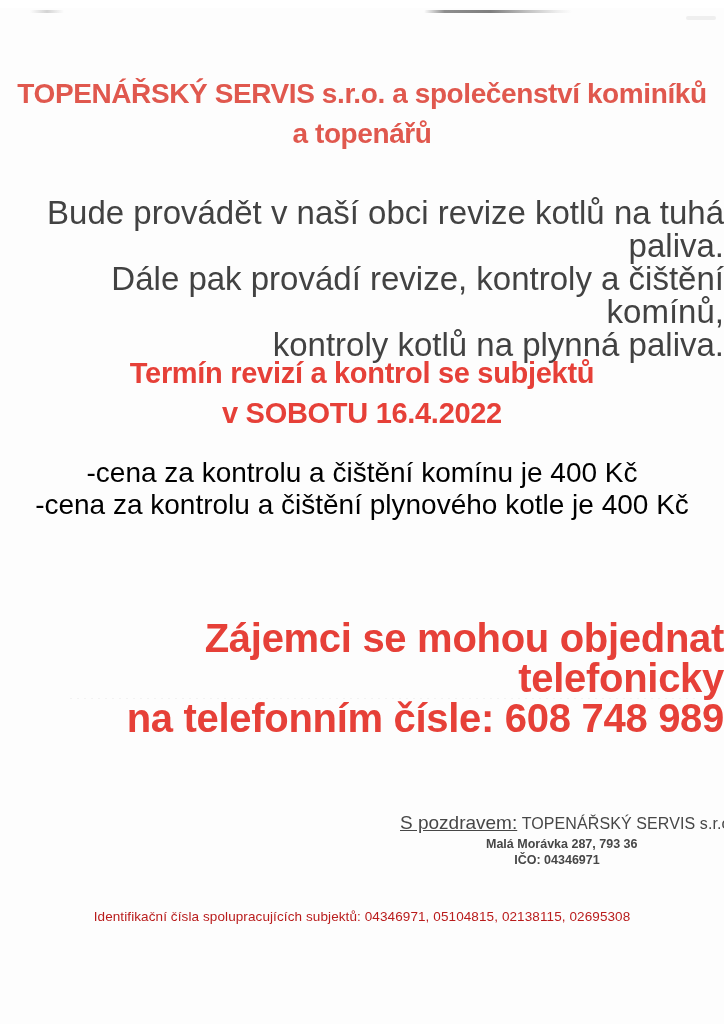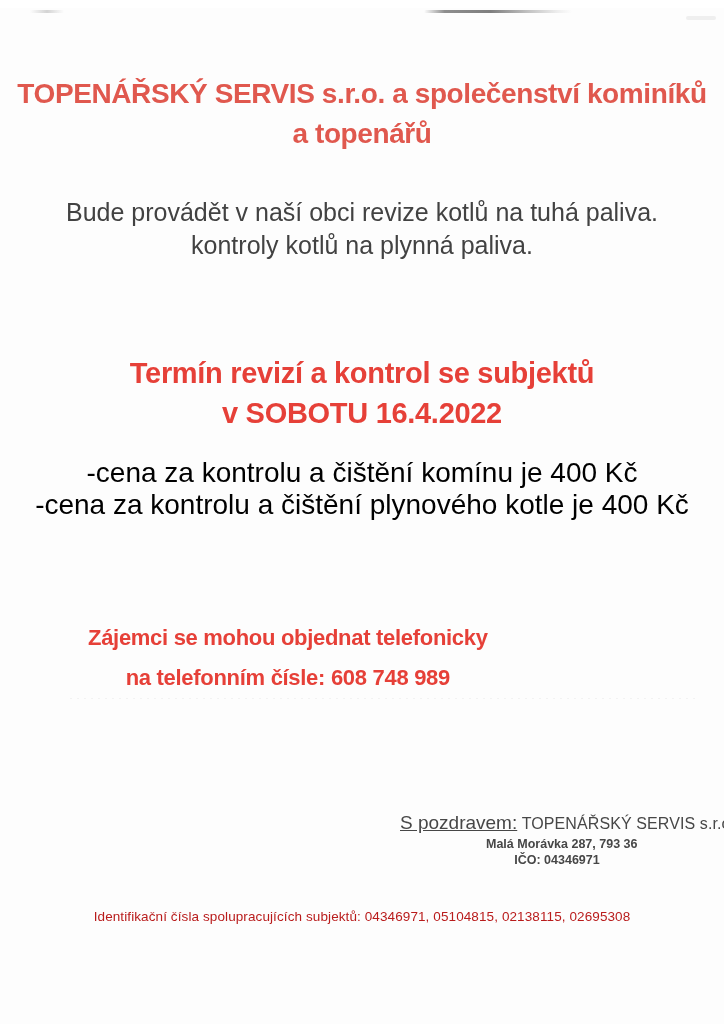--- a/index.html
+++ b/index.html
@@ -62,23 +62,23 @@
     color: #e0584e;
     font-weight: bold;
     font-size: 28px;
     line-height: 40px;
     letter-spacing: -0.4px;
   }
   .intro-block {
     position: absolute;
     top: 188px; left: 0;
     width: 100%;
-    text-align: center;
+    text-align: right;
     color: #424242;
-    font-size: 25px;
+    font-size: 33px;
     line-height: 33px;
   }
   .schedule-block {
     position: absolute;
     top: 345px; left: 0;
     width: 100%;
     text-align: center;
     color: #e64038;
     font-weight: bold;
     font-size: 29px;
@@ -90,24 +90,24 @@
     top: 449px; left: 0;
     width: 100%;
     text-align: center;
     color: #000000;
     font-size: 28px;
     line-height: 32px;
   }
   .contact-block {
     position: absolute;
     top: 610px; left: 88px;
-    text-align: center;
+    text-align: right;
     color: #e64038;
     font-weight: bold;
-    font-size: 22px;
+    font-size: 40px;
     line-height: 40px;
     letter-spacing: -0.3px;
   }
   .signature-block {
     position: absolute;
     top: 803px; left: 400px;
     width: 240px;
     color: #4a4a4a;
   }
   .sig-line1 {
@@ -154,20 +154,21 @@
   <div class="streak-right"></div>
   <div class="fold-line"></div>
 
   <div class="title-block">
     <div>TOPENÁŘSKÝ SERVIS s.r.o. a společenství kominíků</div>
     <div>a topenářů</div>
   </div>
 
   <div class="intro-block">
     <div>Bude provádět v naší obci revize kotlů na tuhá paliva.</div>
+    <div>Dále pak provádí revize, kontroly a čištění komínů,</div>
     <div>kontroly kotlů na plynná paliva.</div>
   </div>
 
   <div class="schedule-block">
     <div>Termín revizí a kontrol se subjektů</div>
     <div>v SOBOTU 16.4.2022</div>
   </div>
 
   <div class="prices-block">
     <div>-cena za kontrolu a čištění komínu je 400 Kč</div>

